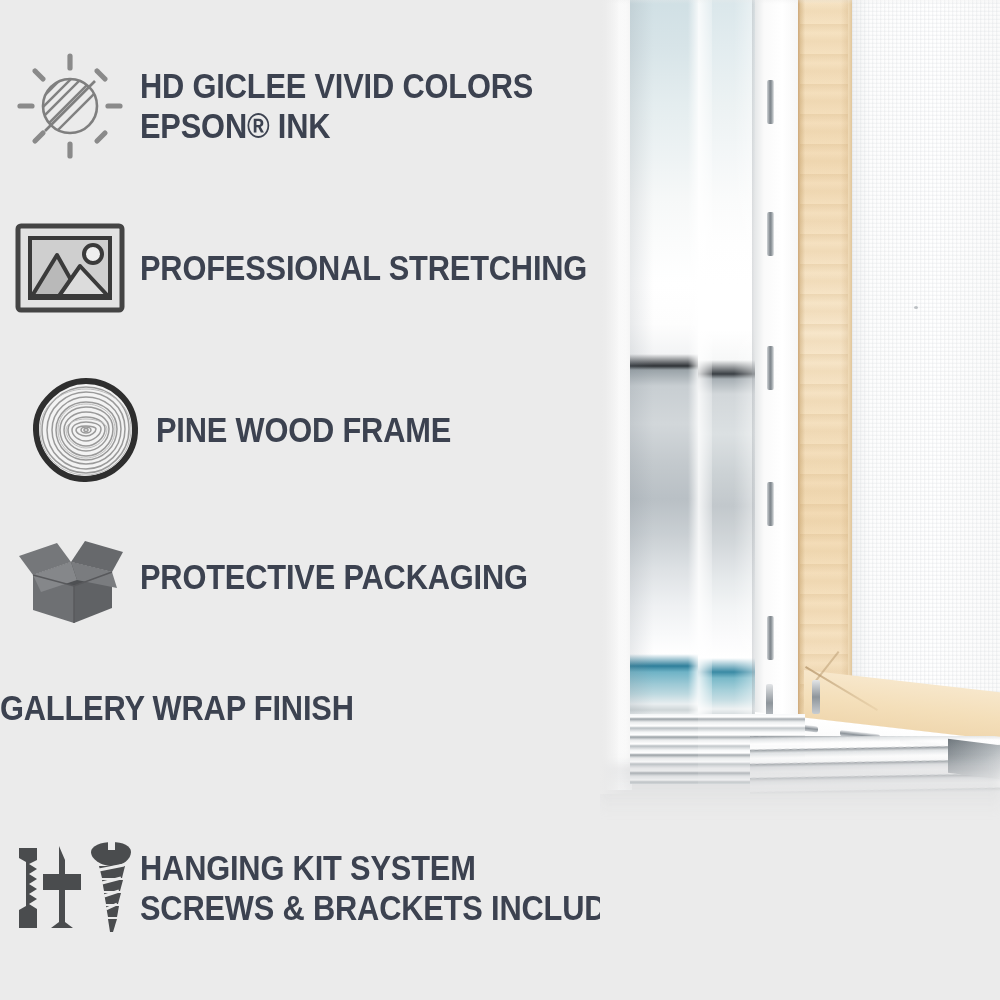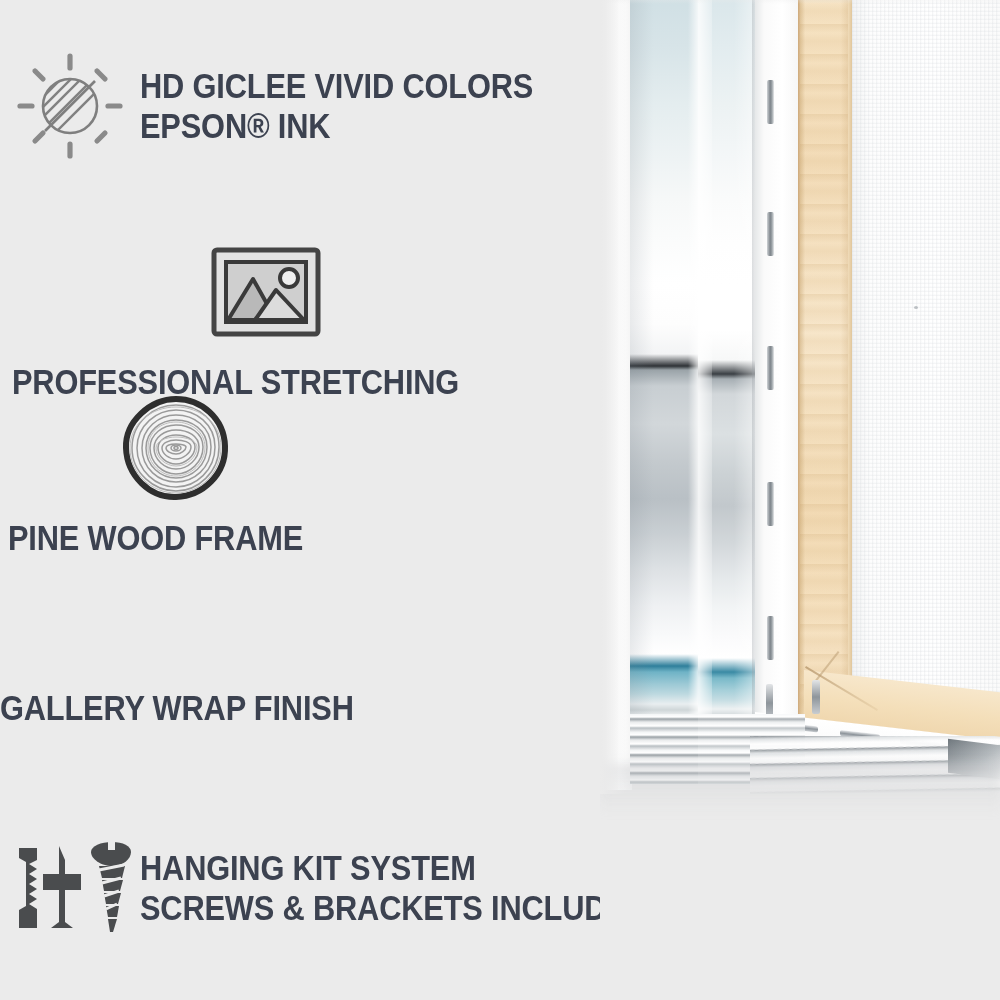--- a/index.html
+++ b/index.html
@@ -22,22 +22,22 @@
     font-size:35px;
     line-height:1.14;
     letter-spacing:-0.2px;
     transform:scaleX(.88);
     transform-origin:left center;
     white-space:nowrap;
   }
   .label .ln{display:block;}
 
   #f1{left:0;top:52px;}
-  #f2{left:12px;top:222px;flex-direction:column;}
-  #f3{left:8px;top:378px;flex-direction:column;}
+  #f2{left:0;top:222px;}
+  #f3{left:16px;top:378px;}
   #f4{left:0;top:528px;}
   #f5{left:0;top:688px;}
   #f6{left:0;top:840px;}
 
   svg{display:block;overflow:visible;}
 
   
   #photo{
     position:absolute;left:600px;top:0;width:400px;height:1000px;
     overflow:hidden;background:#ebebeb;
@@ -257,20 +257,46 @@
             <path d="M53 26 C68 26 82 36 82 51 C82 67 68 80 53 80 C38 80 25 68 25 52 C25 36 38 26 53 26 Z"></path>
             <path d="M53 41 C64 41 74 45 74 51 C74 61 64 70 53 70 C43 70 33 62 33 52 C33 45 43 41 53 41 Z"></path>
           </g>
         </svg>
       </div>
       <div class="label">
         <span class="ln">PINE WOOD FRAME</span>
       </div>
     </div>
 
+    <div class="feature" id="f4">
+      <div class="icon-cell">
+        <svg width="118" height="98" viewBox="0 0 118 98">
+
+          <path d="M22 47 L63 58 L63 95 L22 82 Z" fill="#6e7073"></path>
+          <path d="M63 58 L101 44 L101 80 L63 95 Z" fill="#606265"></path>
+
+          <path d="M22 47 L60 34 L101 44 L63 58 Z" fill="#4e5053"></path>
+
+          <path d="M22 47 L8 28 L46 15 L60 34 Z" fill="#75777a"></path>
+
+          <path d="M60 34 L74 13 L112 24 L101 44 Z" fill="#67696c"></path>
+
+          <path d="M22 47 L30 64 L66 52 L60 34 Z" fill="#85878a"></path>
+
+          <path d="M60 34 L66 52 L106 60 L101 44 Z" fill="#7a7c7f"></path>
+          <g fill="none" stroke="#58595c" stroke-width="1.4">
+            <path d="M22 47 L63 58 L101 44"></path>
+            <path d="M63 58 L63 95"></path>
+          </g>
+        </svg>
+      </div>
+      <div class="label">
+        <span class="ln">PROTECTIVE PACKAGING</span>
+      </div>
+    </div>
 
     <div class="feature" id="f5">
       <div class="label">
         <span class="ln">GALLERY WRAP FINISH</span>
       </div>
     </div>
 
     <div class="feature" id="f6">
       <div class="icon-cell">
         <svg width="126" height="96" viewBox="0 0 126 96">

